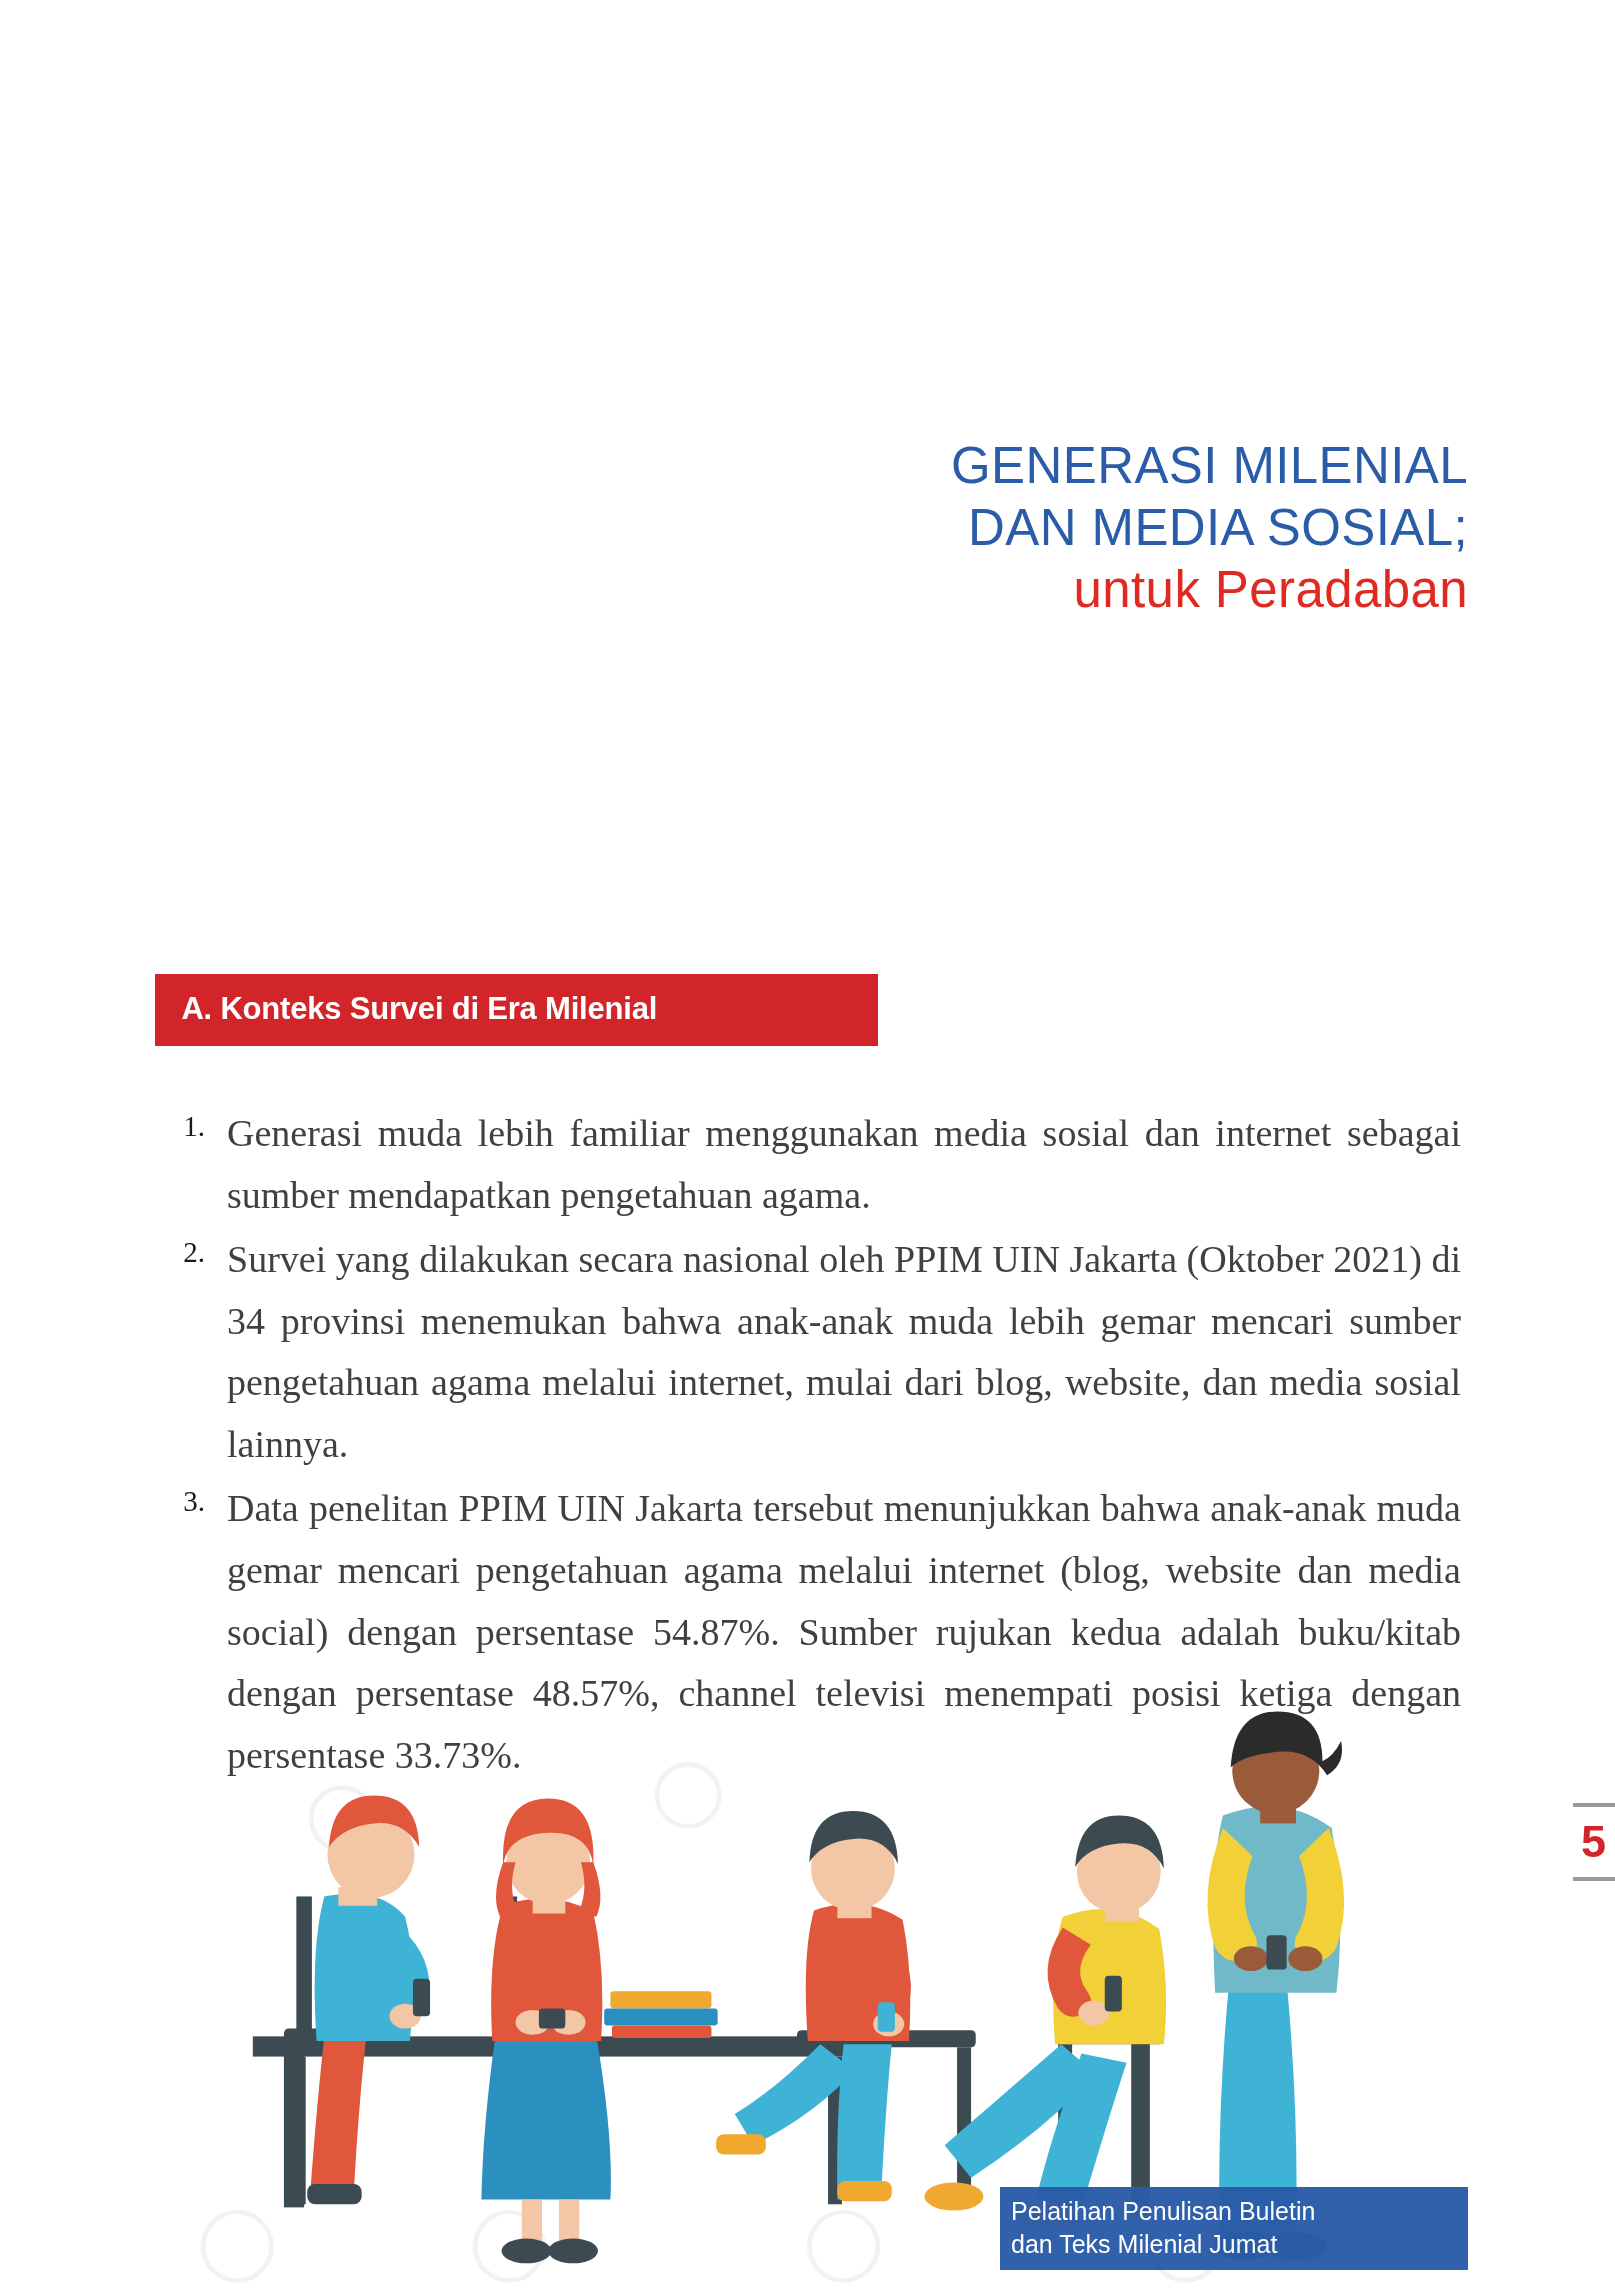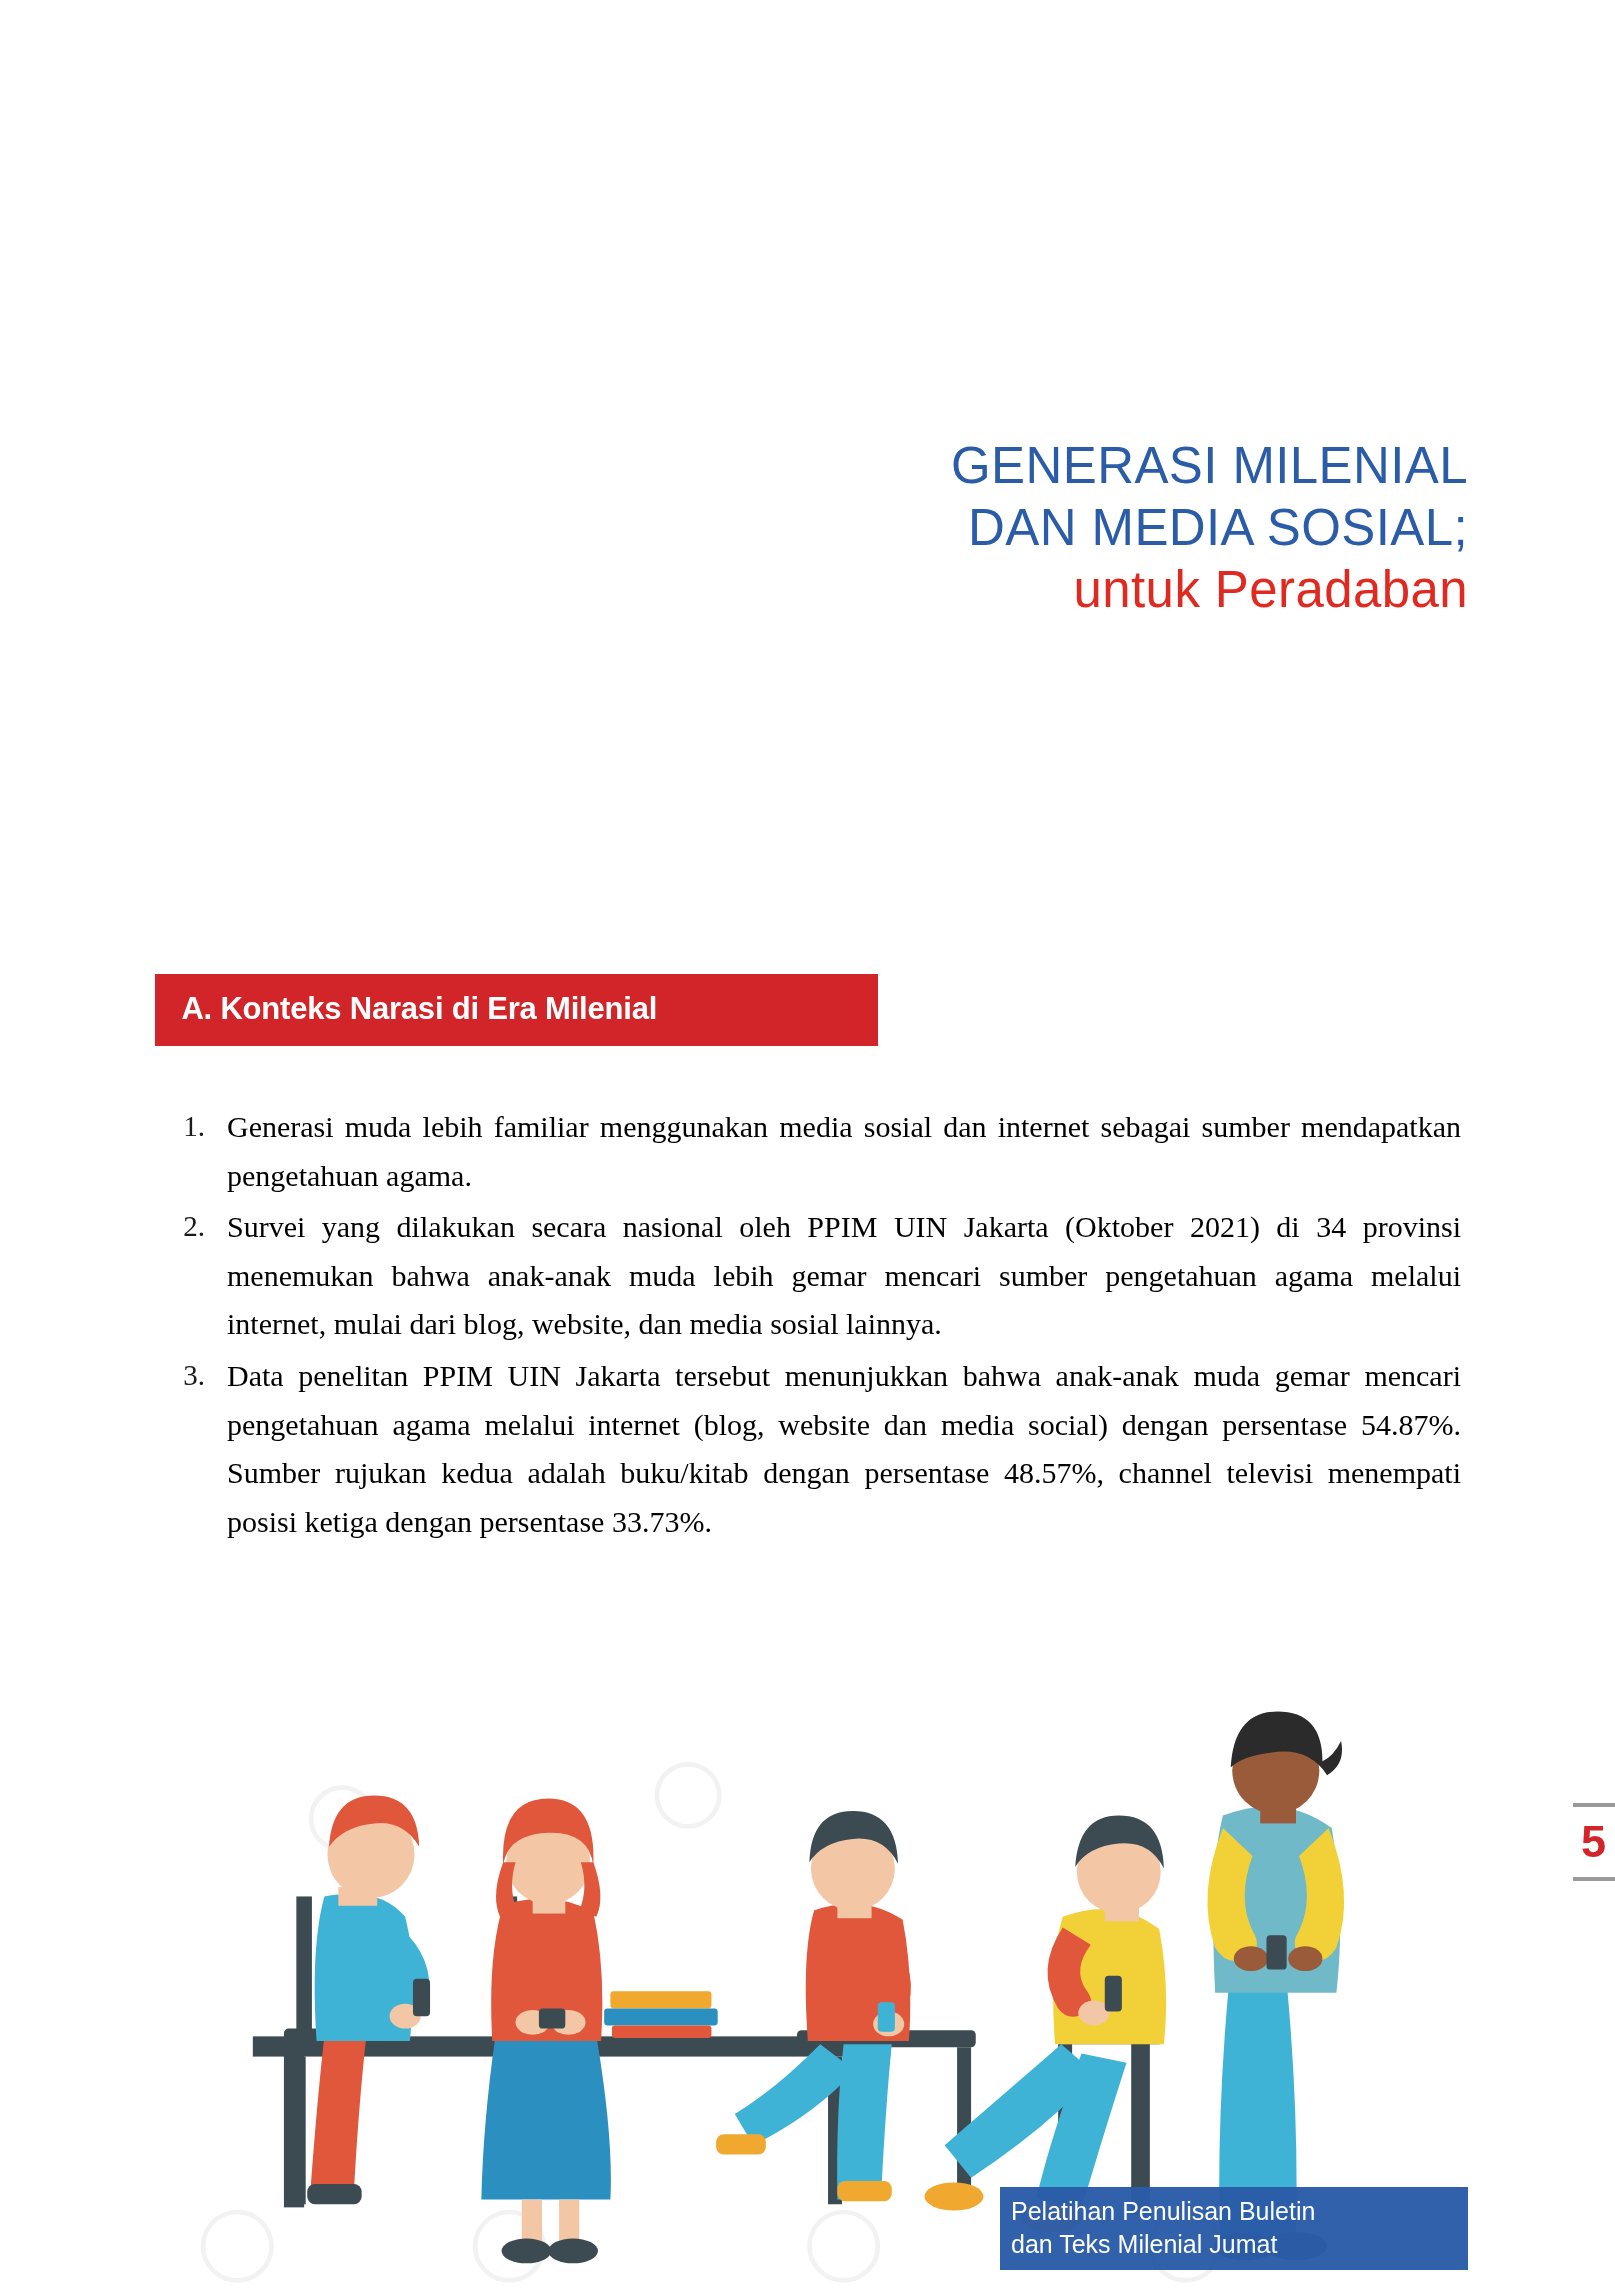--- a/index.html
+++ b/index.html
@@ -72,23 +72,23 @@
     flex: 0 0 56px;
     font-size: 29px;
     line-height: 1.62;
     color: #1a1a1a;
     text-align: right;
     padding-right: 22px;
     box-sizing: border-box;
   }
   .list-text {
     flex: 1;
-    font-size: 30px;
+    font-size: 38px;
     line-height: 1.62;
-    color: #000000;
+    color: #404040;
     text-align: justify;
     text-justify: inter-word;
   }
 
   
   .illustration {
     position: absolute;
     left: 144px;
     top: 1702px;
     width: 1337px;
@@ -139,21 +139,21 @@
 <body>
 
 <div class="page">
 
   <div class="title-block">
     <div class="title-line title-blue">GENERASI MILENIAL</div>
     <div class="title-line title-blue">DAN MEDIA SOSIAL;</div>
     <div class="title-line title-red">untuk Peradaban</div>
   </div>
 
-  <div class="section-bar">A. Konteks Narasi di Era Milenial</div>
+  <div class="section-bar">A. Konteks Survei di Era Milenial</div>
 
   <div class="content-list">
     <div class="list-item">
       <div class="list-num">1.</div>
       <div class="list-text">Generasi muda lebih familiar menggunakan media sosial dan internet sebagai sumber mendapatkan pengetahuan agama.</div>
     </div>
     <div class="list-item">
       <div class="list-num">2.</div>
       <div class="list-text">Survei yang dilakukan secara nasional oleh PPIM UIN Jakarta (Oktober 2021) di 34 provinsi menemukan bahwa anak-anak muda lebih gemar mencari sumber pengetahuan agama melalui internet, mulai dari blog, website, dan media sosial lainnya.</div>
     </div>

